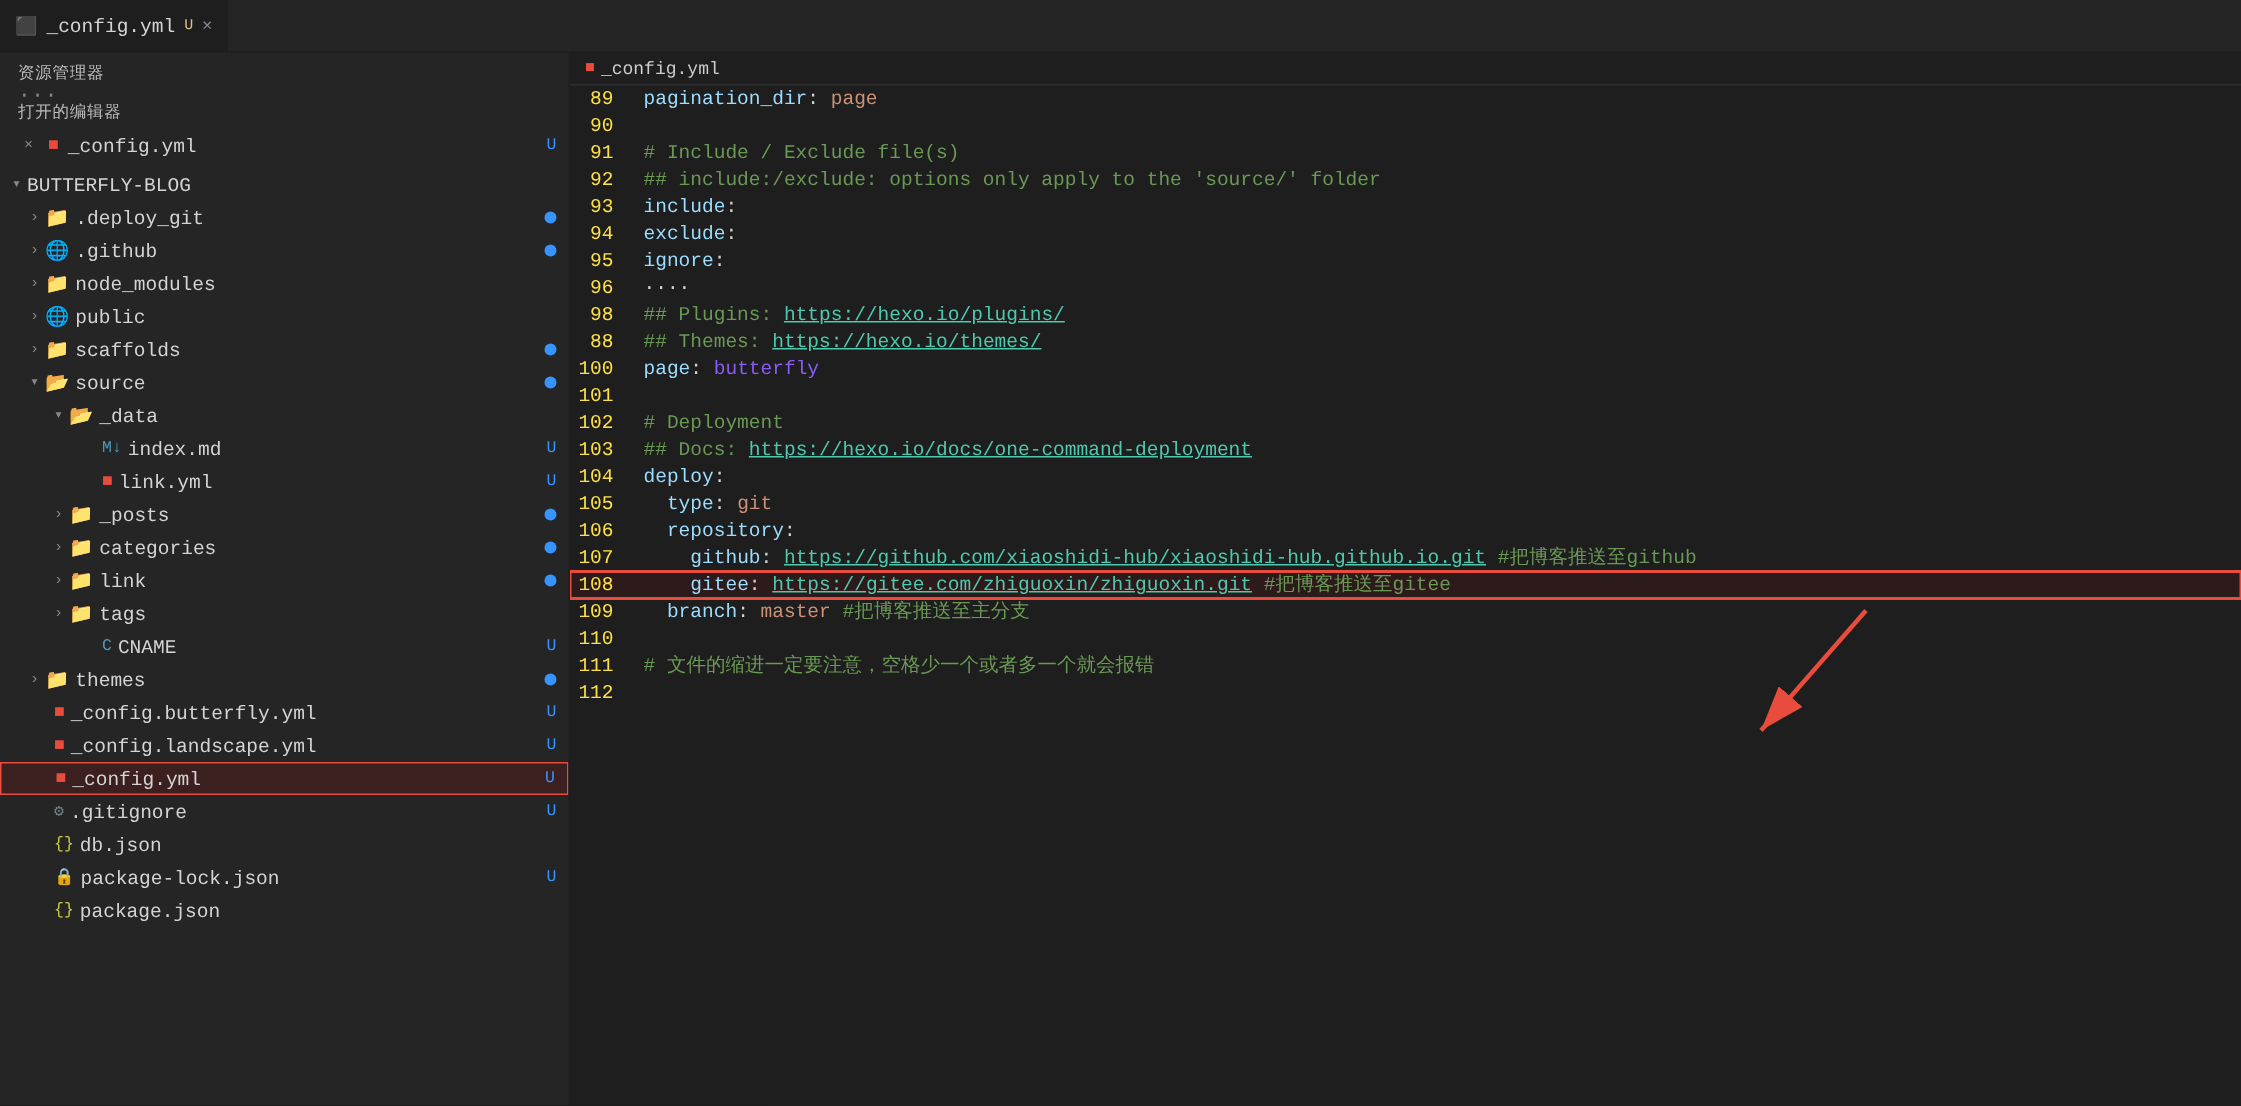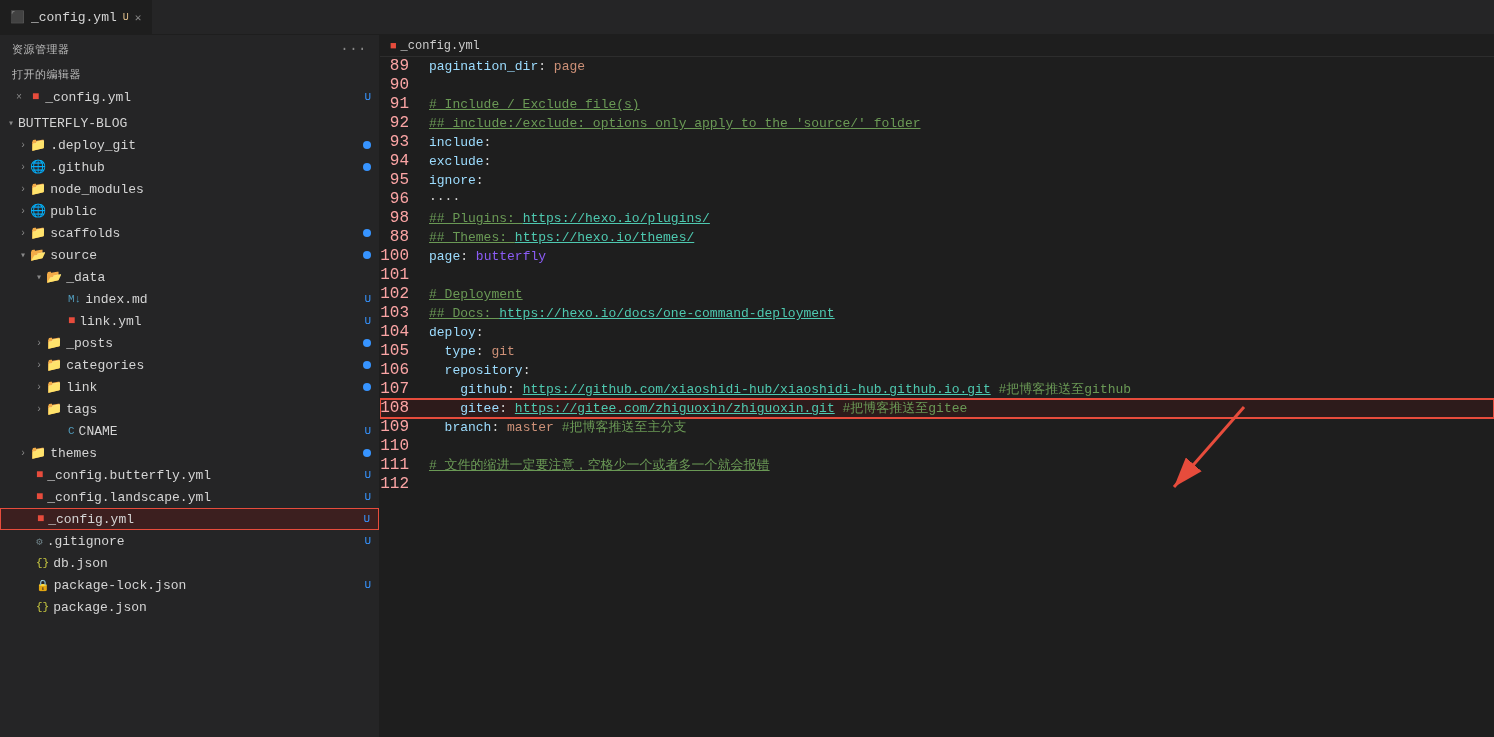--- a/index.html
+++ b/index.html
@@ -60,23 +60,23 @@
       border-right: 1px solid #1e1e1e;
     }
 
     .sidebar-header {
       padding: 6px 12px;
       font-size: 11px;
       color: #bbbbbb;
       text-transform: uppercase;
       letter-spacing: 0.5px;
       display: flex;
-      align-items: center;
       justify-content: space-between;
       height: 28px;
+      flex-direction: column;
     }
 
     .sidebar-section-title {
       padding: 4px 12px;
       font-size: 11px;
       color: #bbbbbb;
       letter-spacing: 0.5px;
     }
 
     .open-editors-section {
@@ -153,36 +153,36 @@
       display: flex;
       align-items: baseline;
       min-height: 18px;
     }
 
     .line-num {
       width: 45px;
       min-width: 45px;
       text-align: right;
       padding-right: 16px;
-      color: #fca5a5;
+      color: #fde047;
       user-select: none;
-      font-size: 16px;
+      font-size: 13px;
       line-height: 18px;
     }
 
     .line-content {
       flex: 1;
       padding-left: 4px;
       white-space: pre;
       font-size: 13px;
       line-height: 18px;
     }
 
     
-    .c-comment { color: #6a9955; text-decoration: underline; }
+    .c-comment { color: #6a9955; }
     .c-key { color: #9cdcfe; }
     .c-value { color: #ce9178; }
     .c-url { color: #4ec9b0; text-decoration: underline; }
     .c-plain { color: #d4d4d4; }
     .c-butterfly { color: #8b5cf6; }
     .c-hash { color: #6a9955; margin-top: 12px; }
 
     
     .highlight-108 {
       background: #2d1b1b;

